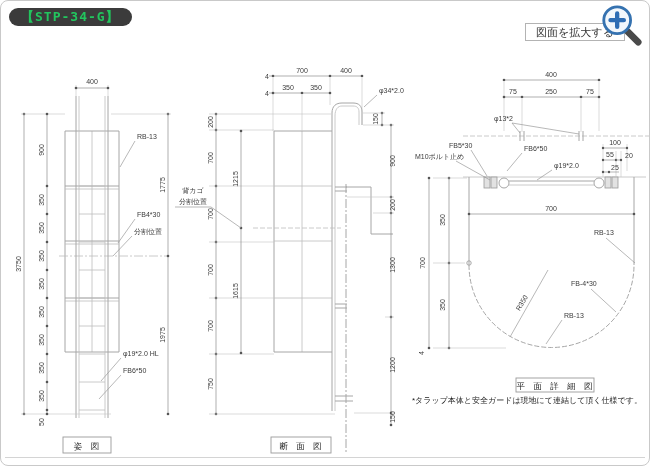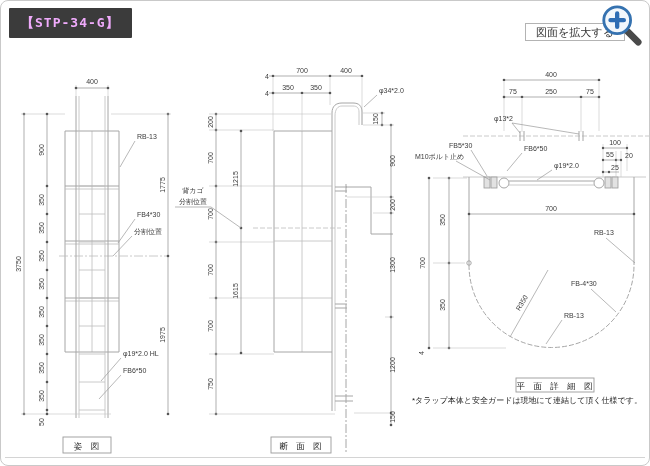--- a/index.html
+++ b/index.html
@@ -2,23 +2,23 @@
 <html><head>
 <meta charset="utf-8">
 <style>
   html,body{margin:0;padding:0;background:#fff;}
   .page{
     position:relative;width:648px;height:464px;background:#fff;
     border:1px solid #c9c9c9;border-radius:8px;overflow:hidden;
     font-family:"Liberation Sans",sans-serif;
   }
   .model-badge{
-    position:absolute;left:8px;top:7px;background:#3b3b3b;color:#f0abfc;
+    position:absolute;left:8px;top:7px;background:#3b3b3b;color:#22c55e;
     font-family:"DejaVu Sans Mono",monospace;font-weight:bold;font-size:13px;
-    padding:6px 12px;border-radius:1px;letter-spacing:1px;
+    padding:0 12px;border-radius:12px;letter-spacing:1px;
   }
   .zoom-btn{
     position:absolute;left:524px;top:22px;width:98px;height:16px;line-height:16px;
     border:1px solid #b3b3b3;background:#fff;color:#333;font-size:11px;
     text-align:center;cursor:pointer;
   }
   .zoom-ico{position:absolute;left:598px;top:2px;width:44px;height:44px;cursor:pointer;}
   .drawing{position:absolute;left:0;top:0;}
   .bottom-rule{position:absolute;left:4px;top:456px;width:640px;height:0;border-top:1px solid #d4d4d4;}
   

